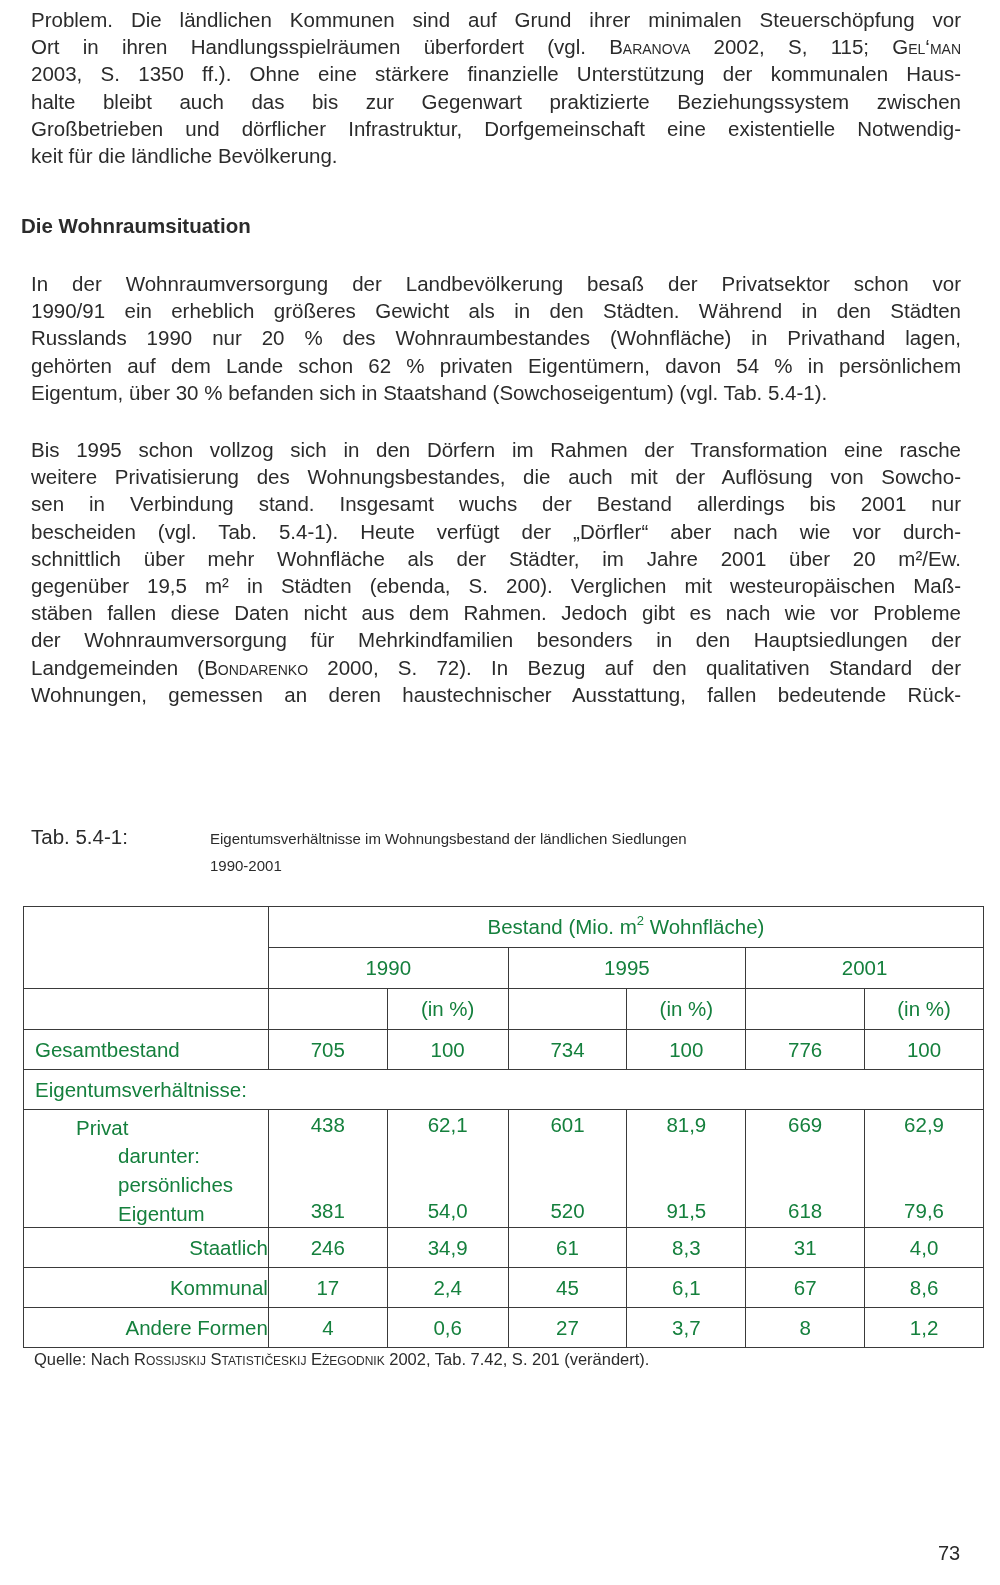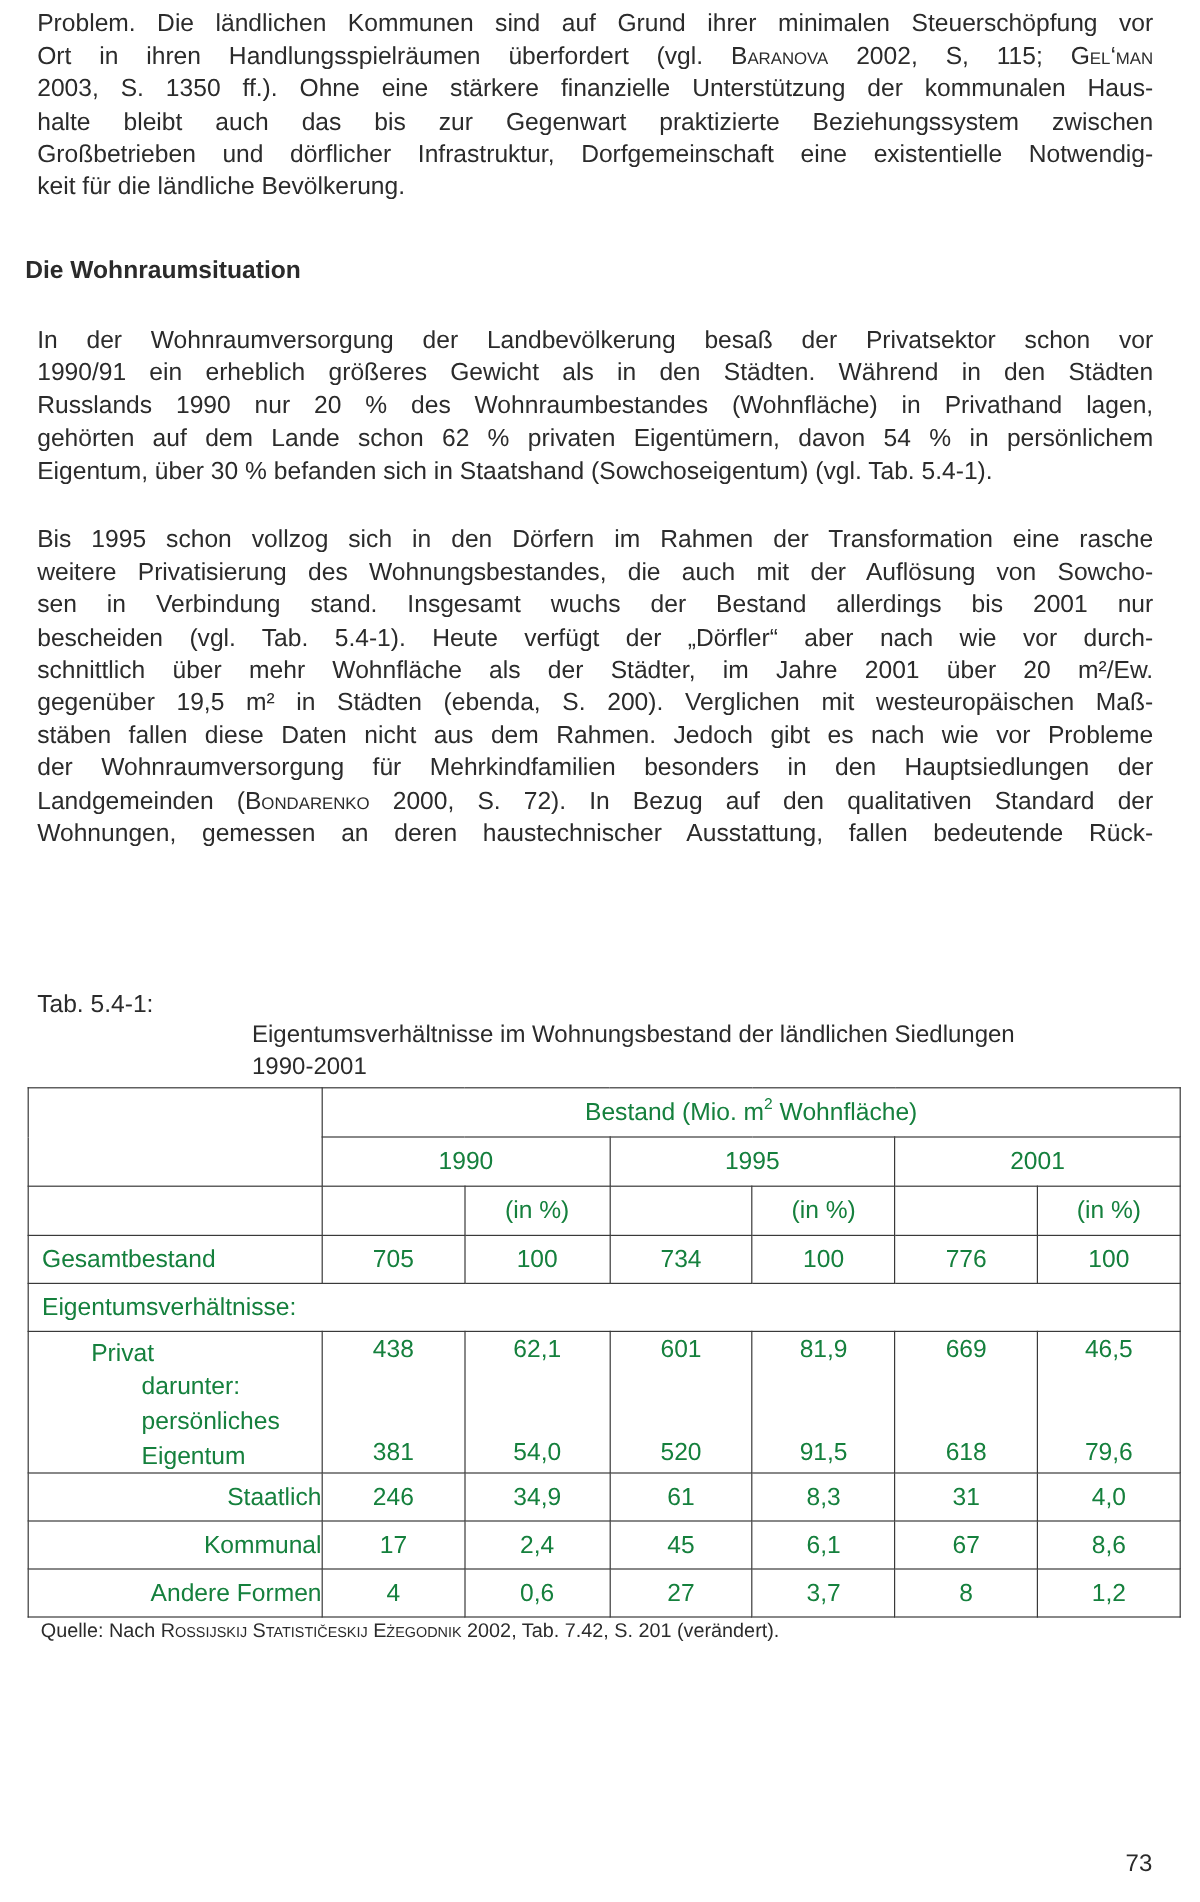--- a/index.html
+++ b/index.html
@@ -12,21 +12,21 @@
     font-size: 20.5px; line-height: 27.2px; text-align: justify;
     text-align-last: left; margin: 0;
   }
   .para .line { display: block; text-align: justify; text-align-last: justify; height: 27.2px; white-space: nowrap; }
   .para .line.last { text-align-last: left; }
   .sc { font-variant: small-caps; text-align: right; }
   .heading {
     position: absolute; left: 21px; top: 214px; font-size: 20.5px; font-weight: bold; margin: 0;
   }
   .caption-label { position: absolute; left: 31px; top: 825px; font-size: 20.5px; }
-  .caption-text { position: absolute; left: 210px; top: 849px; font-size: 20px; line-height: 27px; width: 760px; }
+  .caption-text { position: absolute; left: 210px; top: 825px; font-size: 15px; line-height: 27px; width: 760px; }
 
   table.t {
     position: absolute; left: 23px; top: 906px; width: 961px;
     border-collapse: collapse; font-size: 20.5px; color: #15803d;
   }
   table.t td { border: 1.5px solid #3a3a3a; padding: 0; text-align: center; vertical-align: middle; }
   table.t td.lbl { text-align: left; padding-left: 11px; }
   table.t td.ind1 { text-align: right; padding-left: 52px; }
   table.t tr.h1 td { height: 40px; }
   table.t tr.h2 td { height: 40px; }
@@ -157,21 +157,21 @@
           </div>
         </td>
     <td>
           <div class="twoval">
             <span class="v1">669</span>
             <span class="v2">618</span>
           </div>
         </td>
     <td>
           <div class="twoval">
-            <span class="v1">46,5</span>
+            <span class="v1">62,9</span>
             <span class="v2">79,6</span>
           </div>
         </td>
   </tr>
   <tr class="r">
     <td class="ind1">Staatlich</td>
     <td>246</td>
     <td>34,9</td>
     <td>61</td>
     <td>8,3</td>

